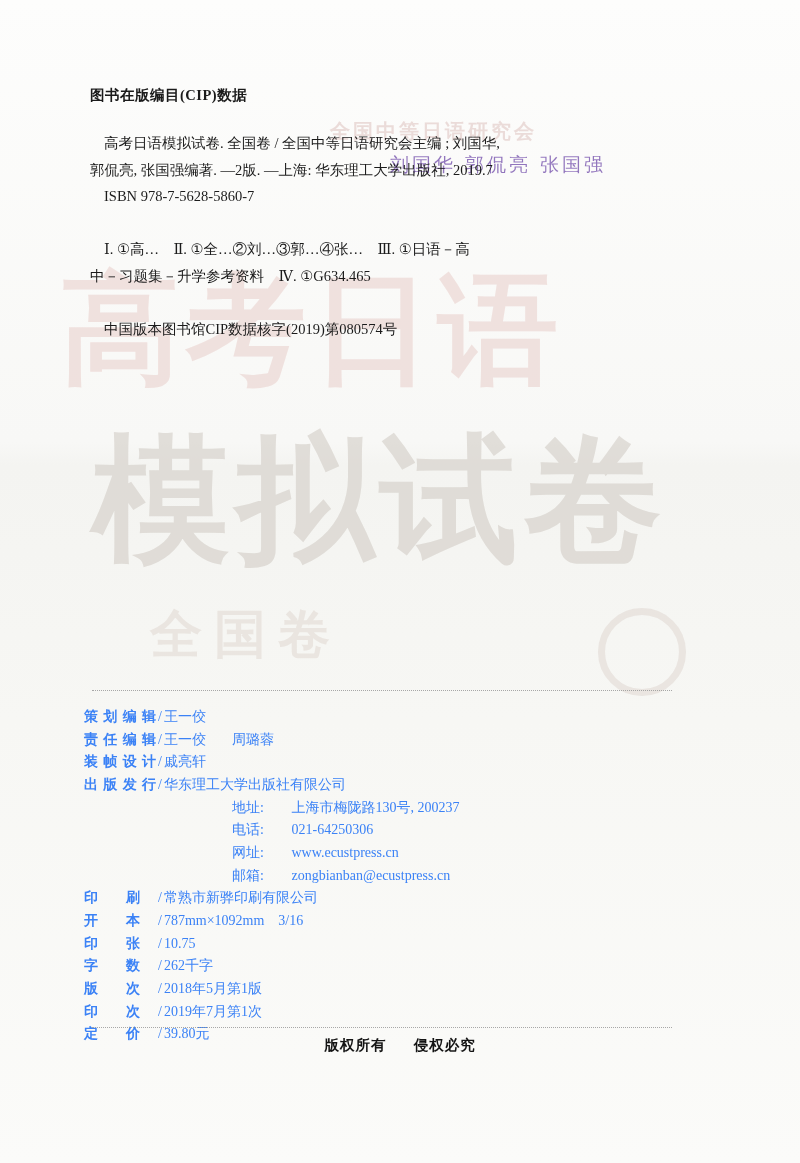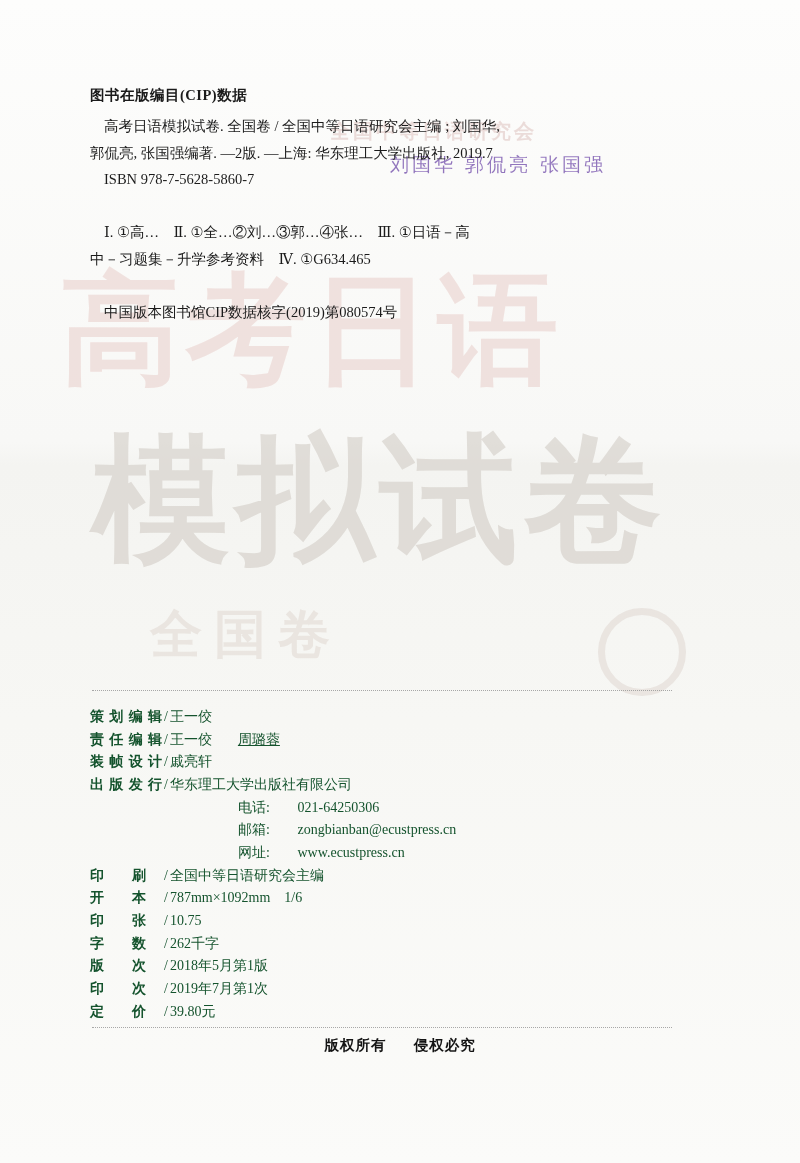--- a/index.html
+++ b/index.html
@@ -102,21 +102,21 @@
     left: 90px;
     width: 620px;
     font-size: 14.5px;
     line-height: 1.85;
     color: #1b1b1b;
   }
   .cip-title {
     font-weight: bold;
     font-size: 14.5px;
     letter-spacing: 0.5px;
-    margin-bottom: 4px;
+    margin-bottom: 21px;
   }
   .cip-body p {
     margin: 0;
     text-indent: 0;
   }
   .indent1 {
     padding-left: 14px;
   }
   .gap-top {
     margin-top: 26px !important;
@@ -131,25 +131,25 @@
     width: 580px;
     border-top: 1.5px dotted #9a9a9a;
     opacity: 0.85;
   }
   .rule-top { top: 690px; }
   .rule-bottom { top: 1027px; }
 
   .imprint {
     position: absolute;
     top: 706px;
-    left: 90px;
+    left: 84px;
     width: 620px;
     font-size: 14px;
     line-height: 1.62;
-    color: #14532d;
+    color: #3b82f6;
   }
   .imprint-row {
     display: flex;
     align-items: baseline;
     white-space: nowrap;
   }
   .lbl-w4 { width: 72px; font-weight: bold; }
   .lbl-2 {
     font-weight: bold;
     display: inline-block;
@@ -166,21 +166,20 @@
   .sub-row {
     padding-left: 148px;
     white-space: nowrap;
   }
   .sub-lbl {
     display: inline-block;
     width: 56px;
   }
   .editor-name-gap {
     padding-left: 26px;
-    text-decoration: underline;
   }
   .footer {
     position: absolute;
     top: 1036px;
     left: 0;
     width: 800px;
     text-align: center;
     font-size: 14.5px;
     font-weight: bold;
     color: #141414;
@@ -243,41 +242,45 @@
         <span class="val">戚亮轩</span>
       </div>
 
       <div class="imprint-row">
         <span class="lbl-2">出版发行</span>
         <span class="sep">/</span>
         <span class="val">华东理工大学出版社有限公司</span>
       </div>
 
       <div class="sub-row">
+        <span class="sub-lbl">地址:</span>
+        <span class="val">上海市梅陇路130号, 200237</span>
+      </div>
+      <div class="sub-row">
         <span class="sub-lbl">电话:</span>
         <span class="val">021-64250306</span>
+      </div>
+      <div class="sub-row">
+        <span class="sub-lbl">网址:</span>
+        <span class="val">www.ecustpress.cn</span>
       </div>
       <div class="sub-row">
         <span class="sub-lbl">邮箱:</span>
         <span class="val">zongbianban@ecustpress.cn</span>
       </div>
-      <div class="sub-row">
-        <span class="sub-lbl">网址:</span>
-        <span class="val">www.ecustpress.cn</span>
-      </div>
 
       <div class="imprint-row">
         <span class="lbl-w4">印　　刷</span>
         <span class="sep">/</span>
-        <span class="val">全国中等日语研究会主编</span>
+        <span class="val">常熟市新骅印刷有限公司</span>
       </div>
       <div class="imprint-row">
         <span class="lbl-w4">开　　本</span>
         <span class="sep">/</span>
-        <span class="val">787mm×1092mm　1/6</span>
+        <span class="val">787mm×1092mm　3/16</span>
       </div>
       <div class="imprint-row">
         <span class="lbl-w4">印　　张</span>
         <span class="sep">/</span>
         <span class="val">10.75</span>
       </div>
       <div class="imprint-row">
         <span class="lbl-w4">字　　数</span>
         <span class="sep">/</span>
         <span class="val">262千字</span>

